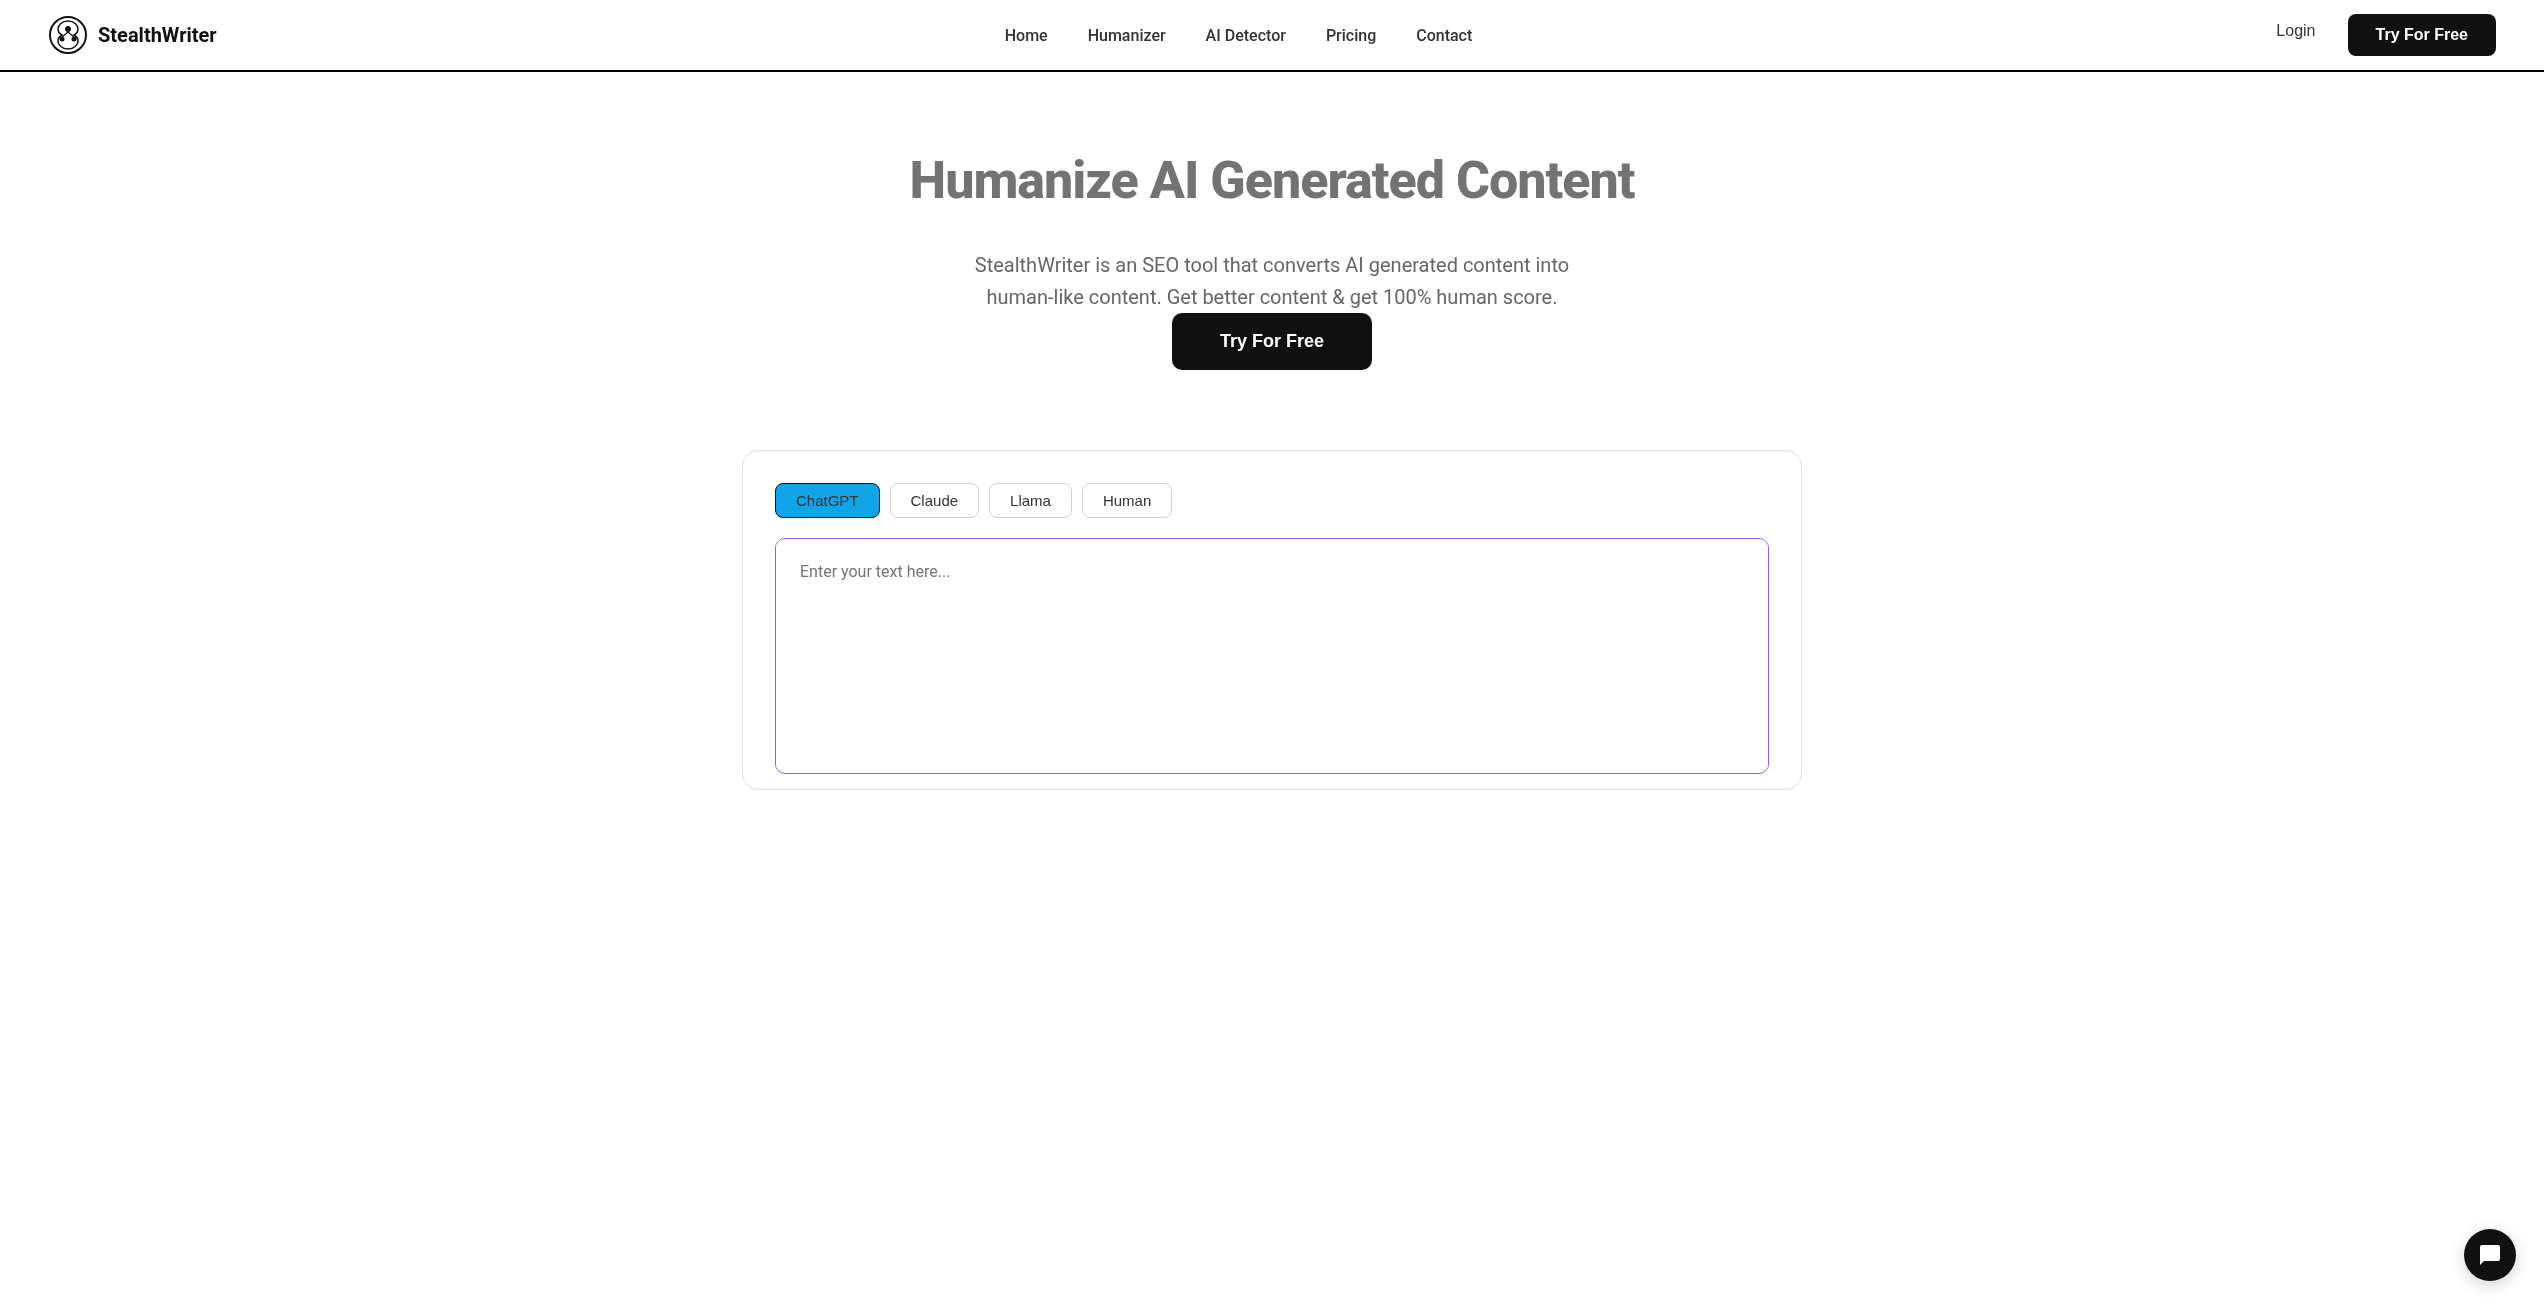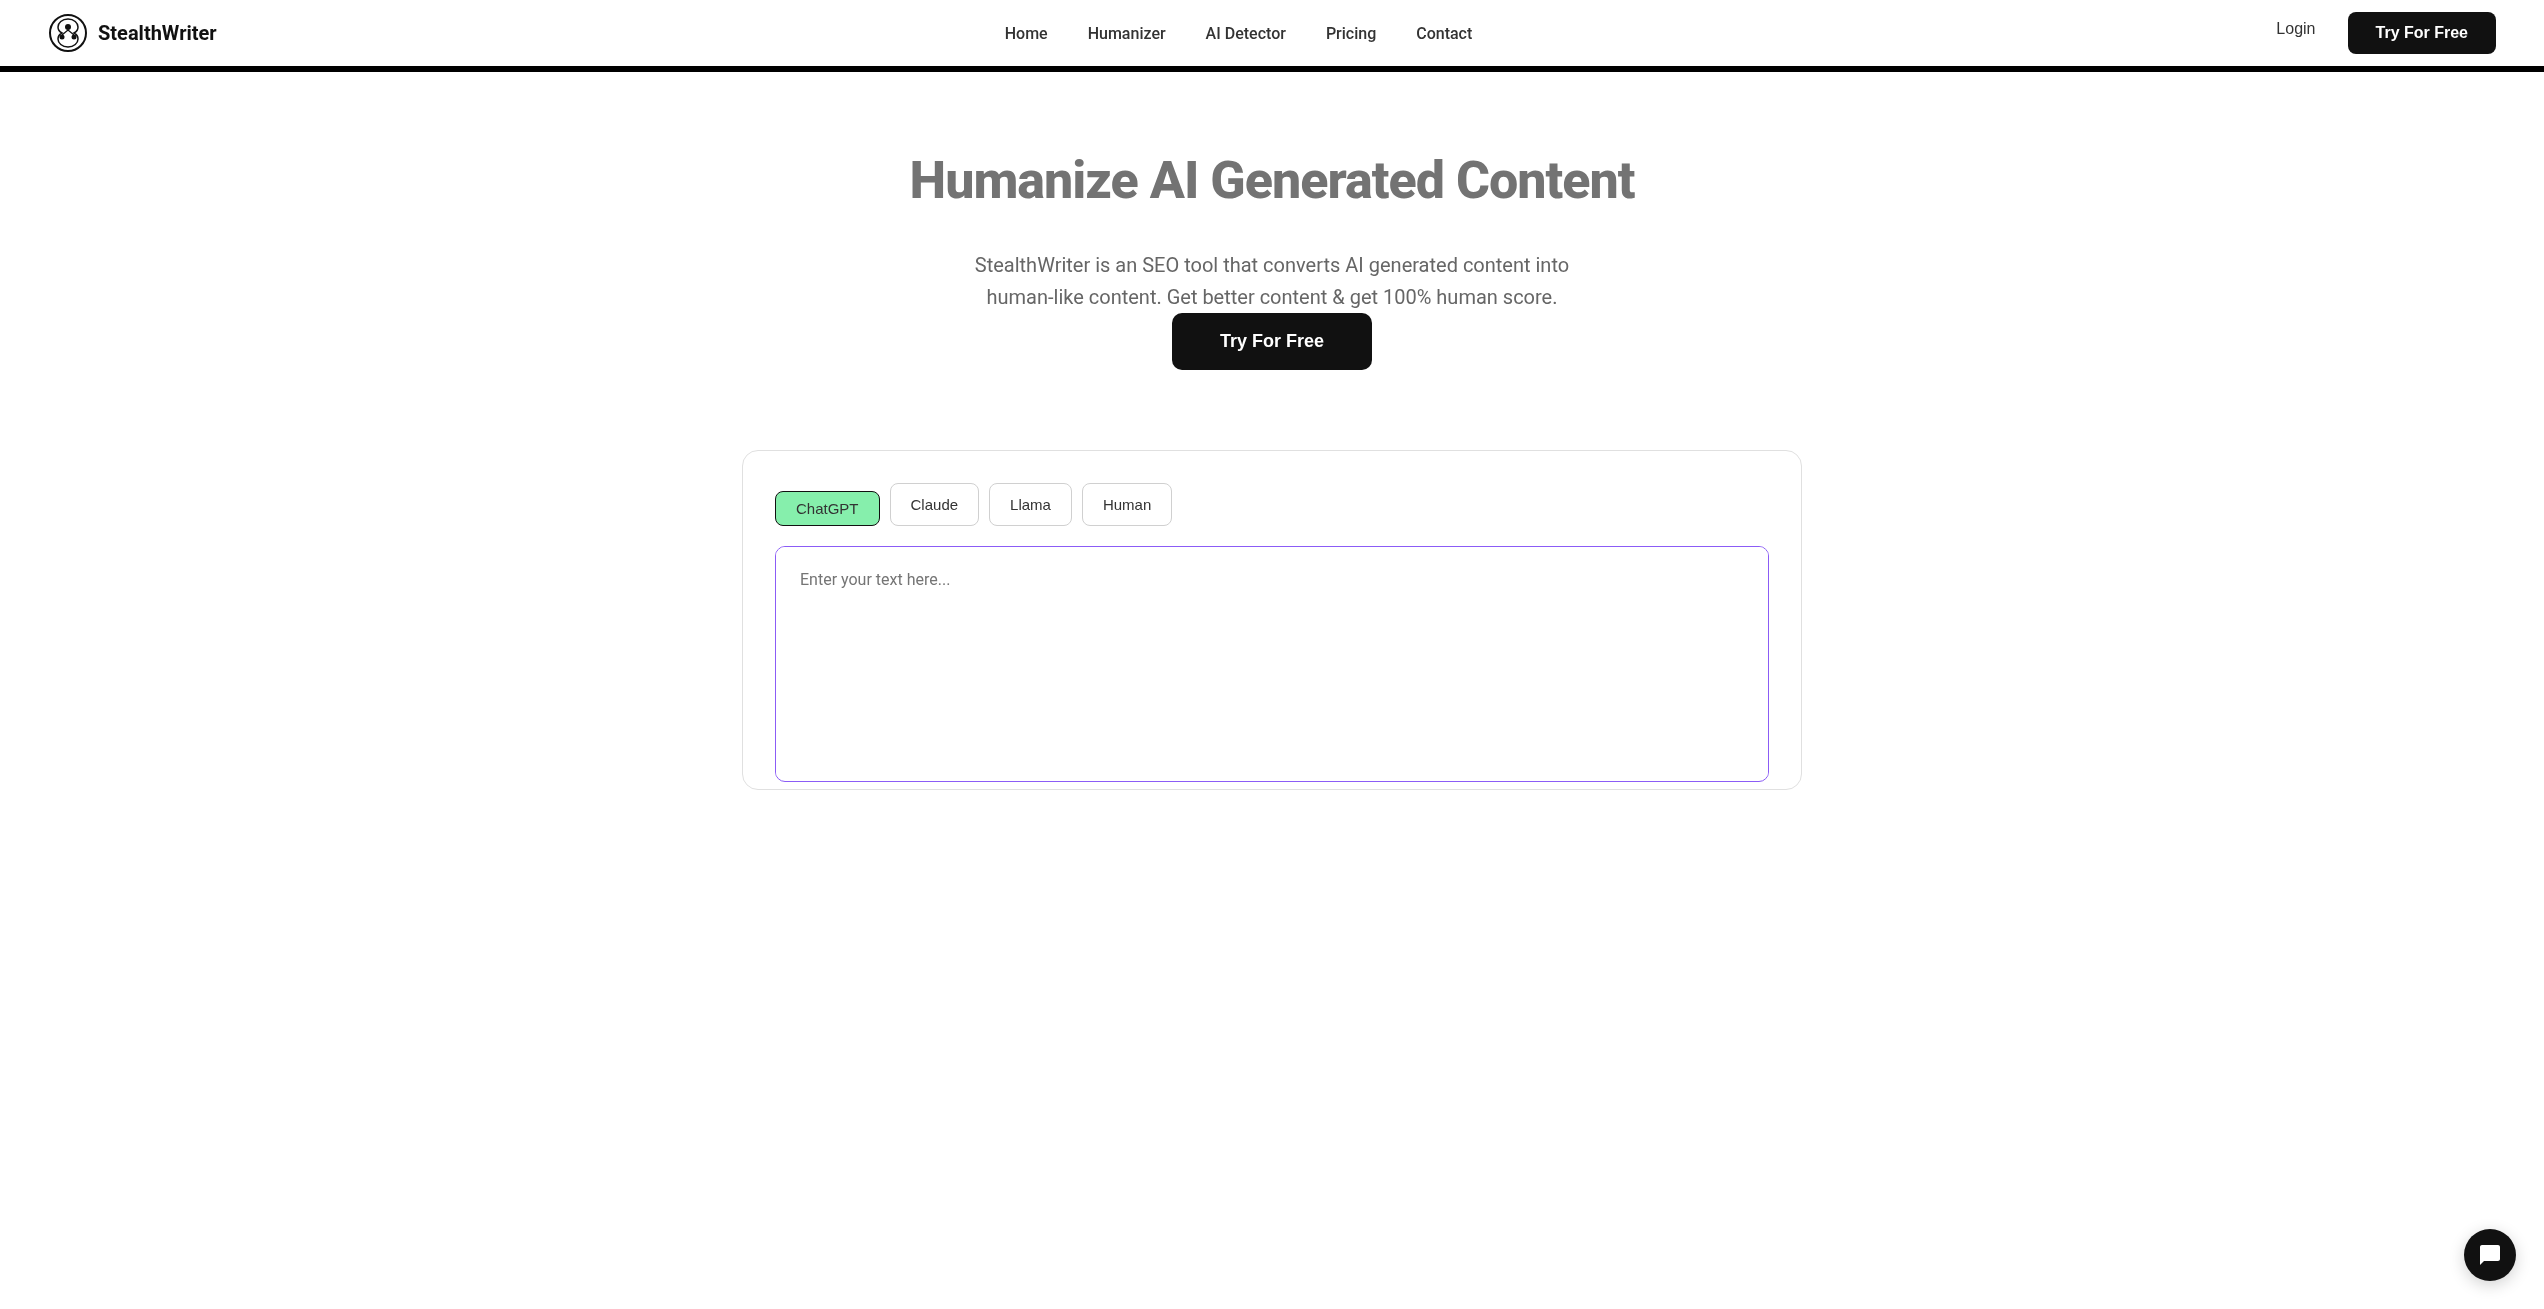--- a/index.html
+++ b/index.html
@@ -11,21 +11,21 @@
       min-height: 100vh;
     }
 
     
     .navbar {
       display: flex;
       align-items: center;
       justify-content: space-between;
       padding: 16px 48px;
       height: 72px;
-      border-bottom: 6px solid #000000;
+      border-bottom: 2px solid #000000;
       background: #ffffff;
       position: sticky;
       top: 0;
       z-index: 100;
     }
 
     .navbar-logo {
       display: flex;
       align-items: center;
       gap: 10px;
@@ -155,22 +155,21 @@
       background: #fff;
       font-size: 15px;
       font-weight: 500;
       color: #333;
       cursor: pointer;
       transition: border-color 0.2s, background 0.2s;
     }
 
     .tool-tab.active {
       border-color: #111;
-      background: #86efac;
-      margin-top: 8px;
+      background: #0ea5e9;
     }
 
     .tool-textarea-wrapper {
       border: 1px solid #8b5cf6;
       border-radius: 10px;
       overflow: hidden;
     }
 
     .tool-textarea {
       width: 100%;

